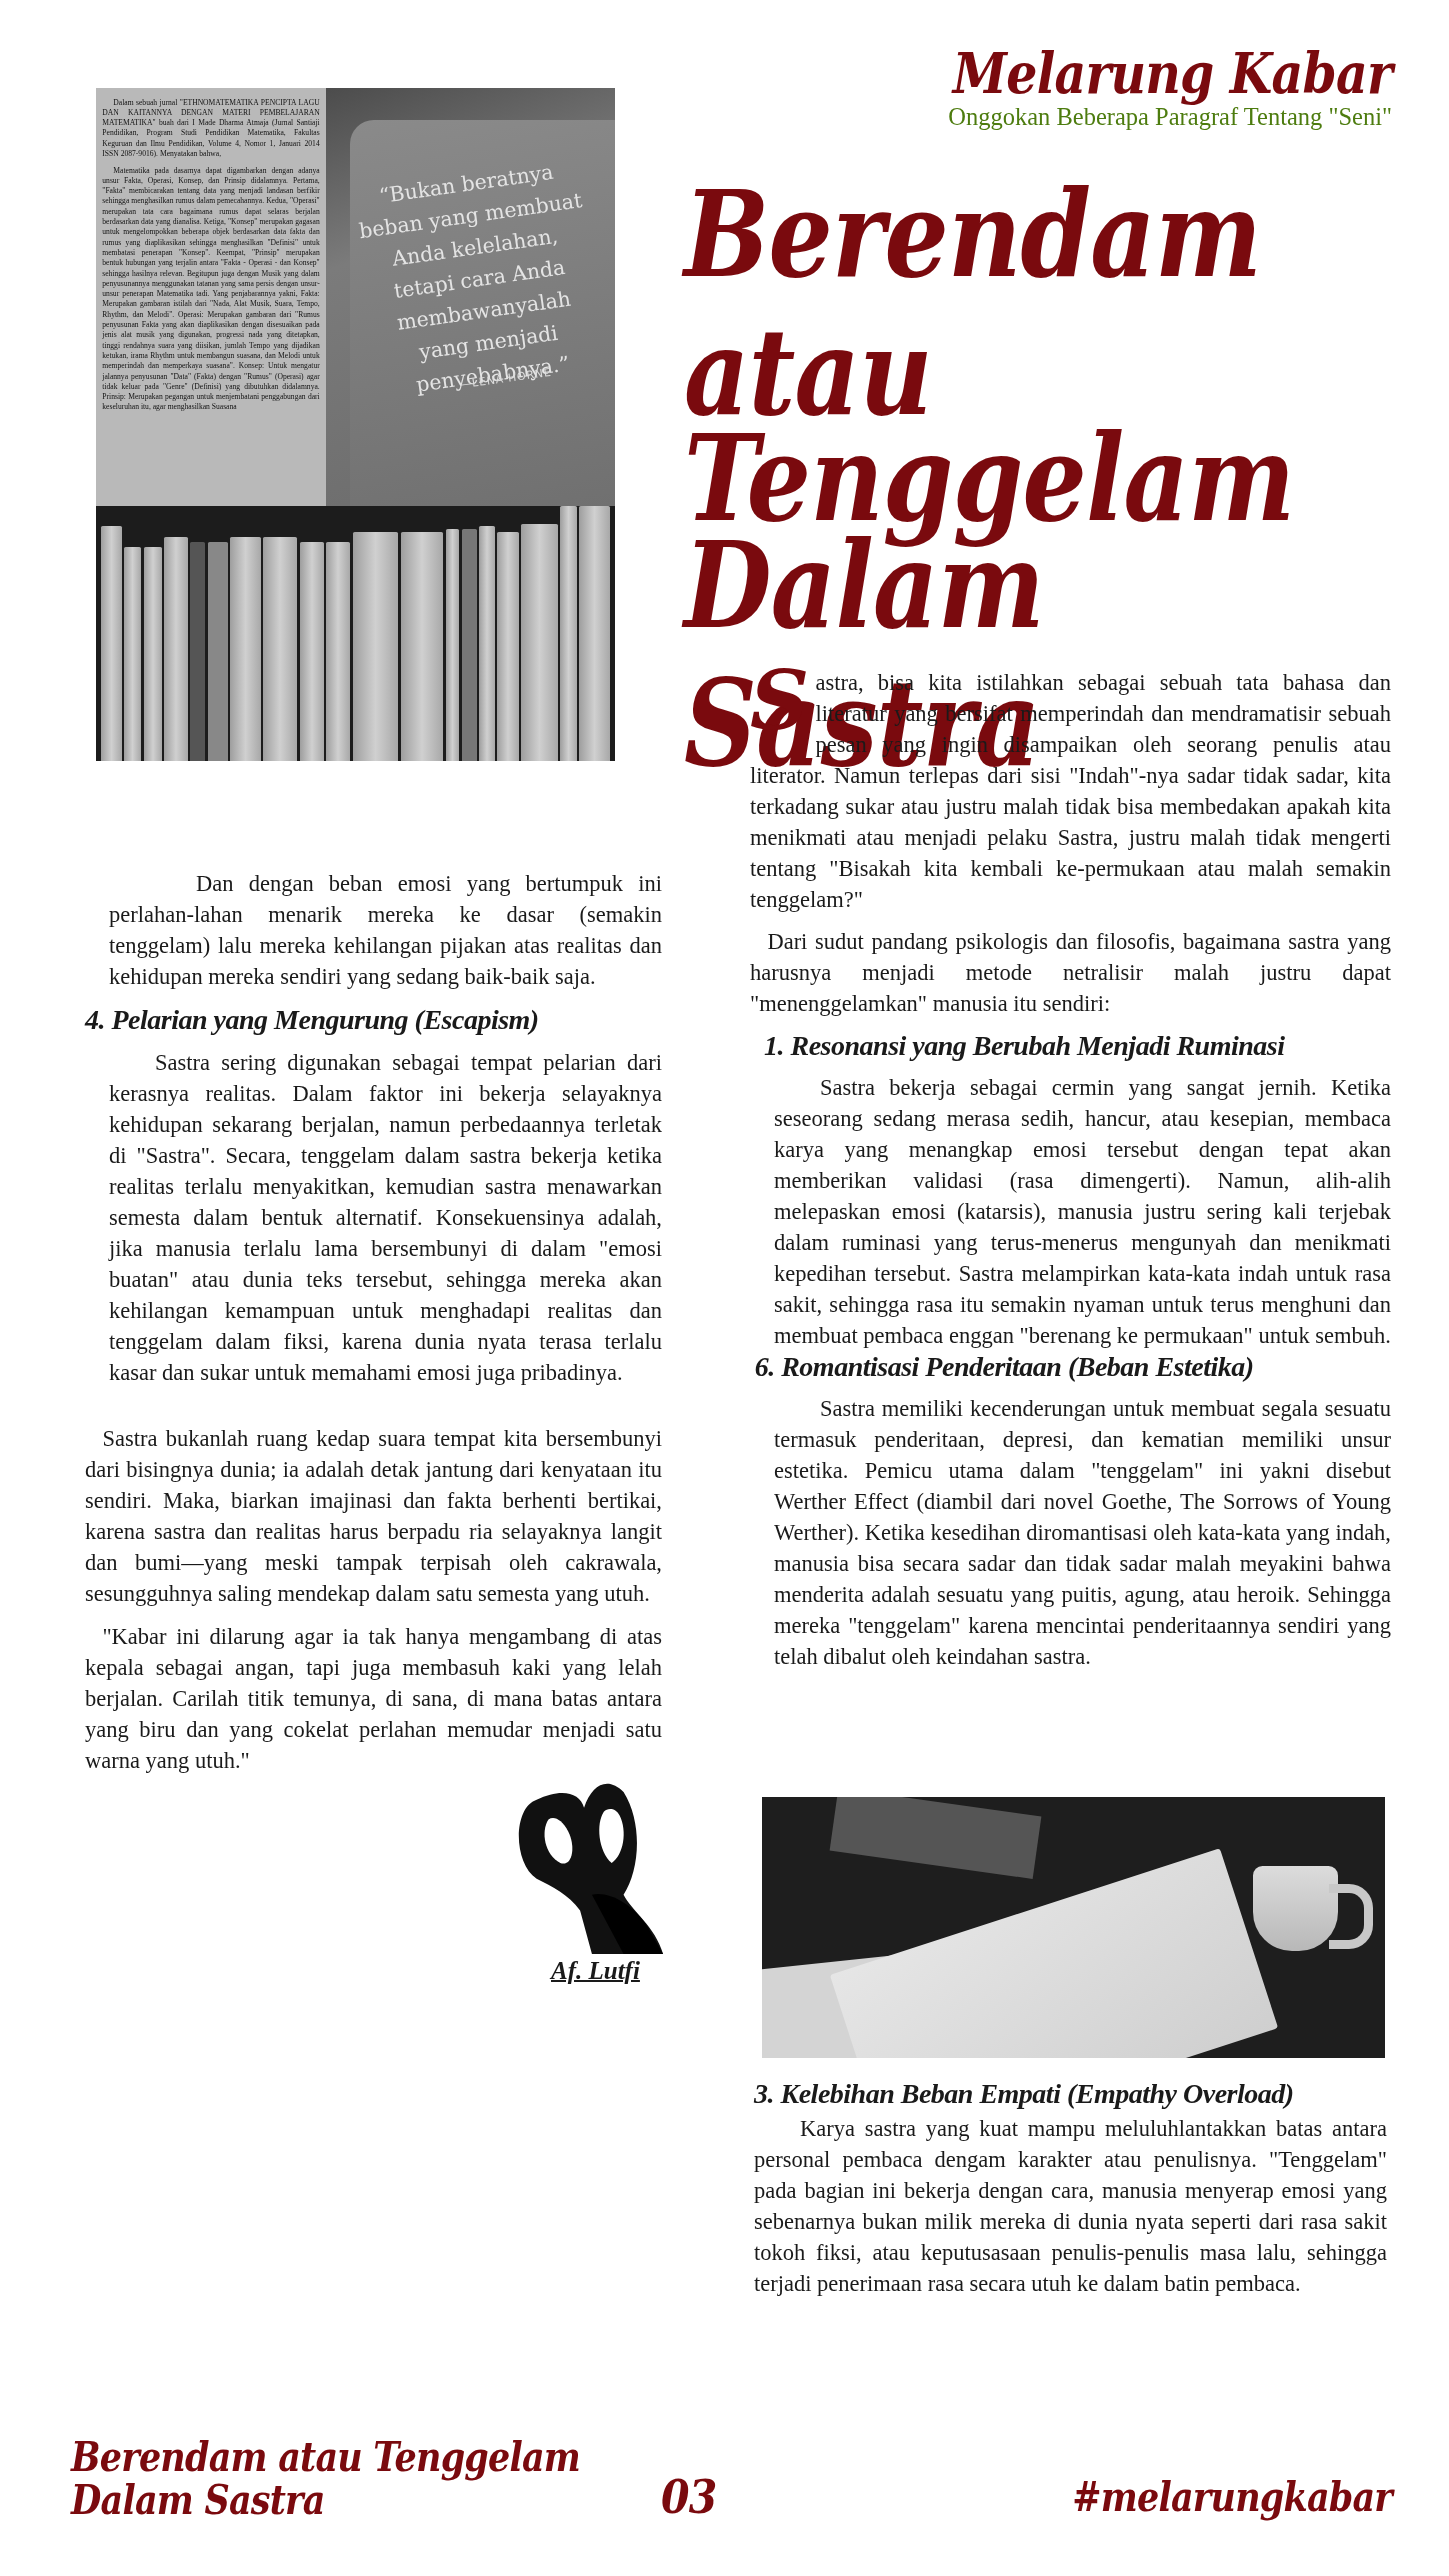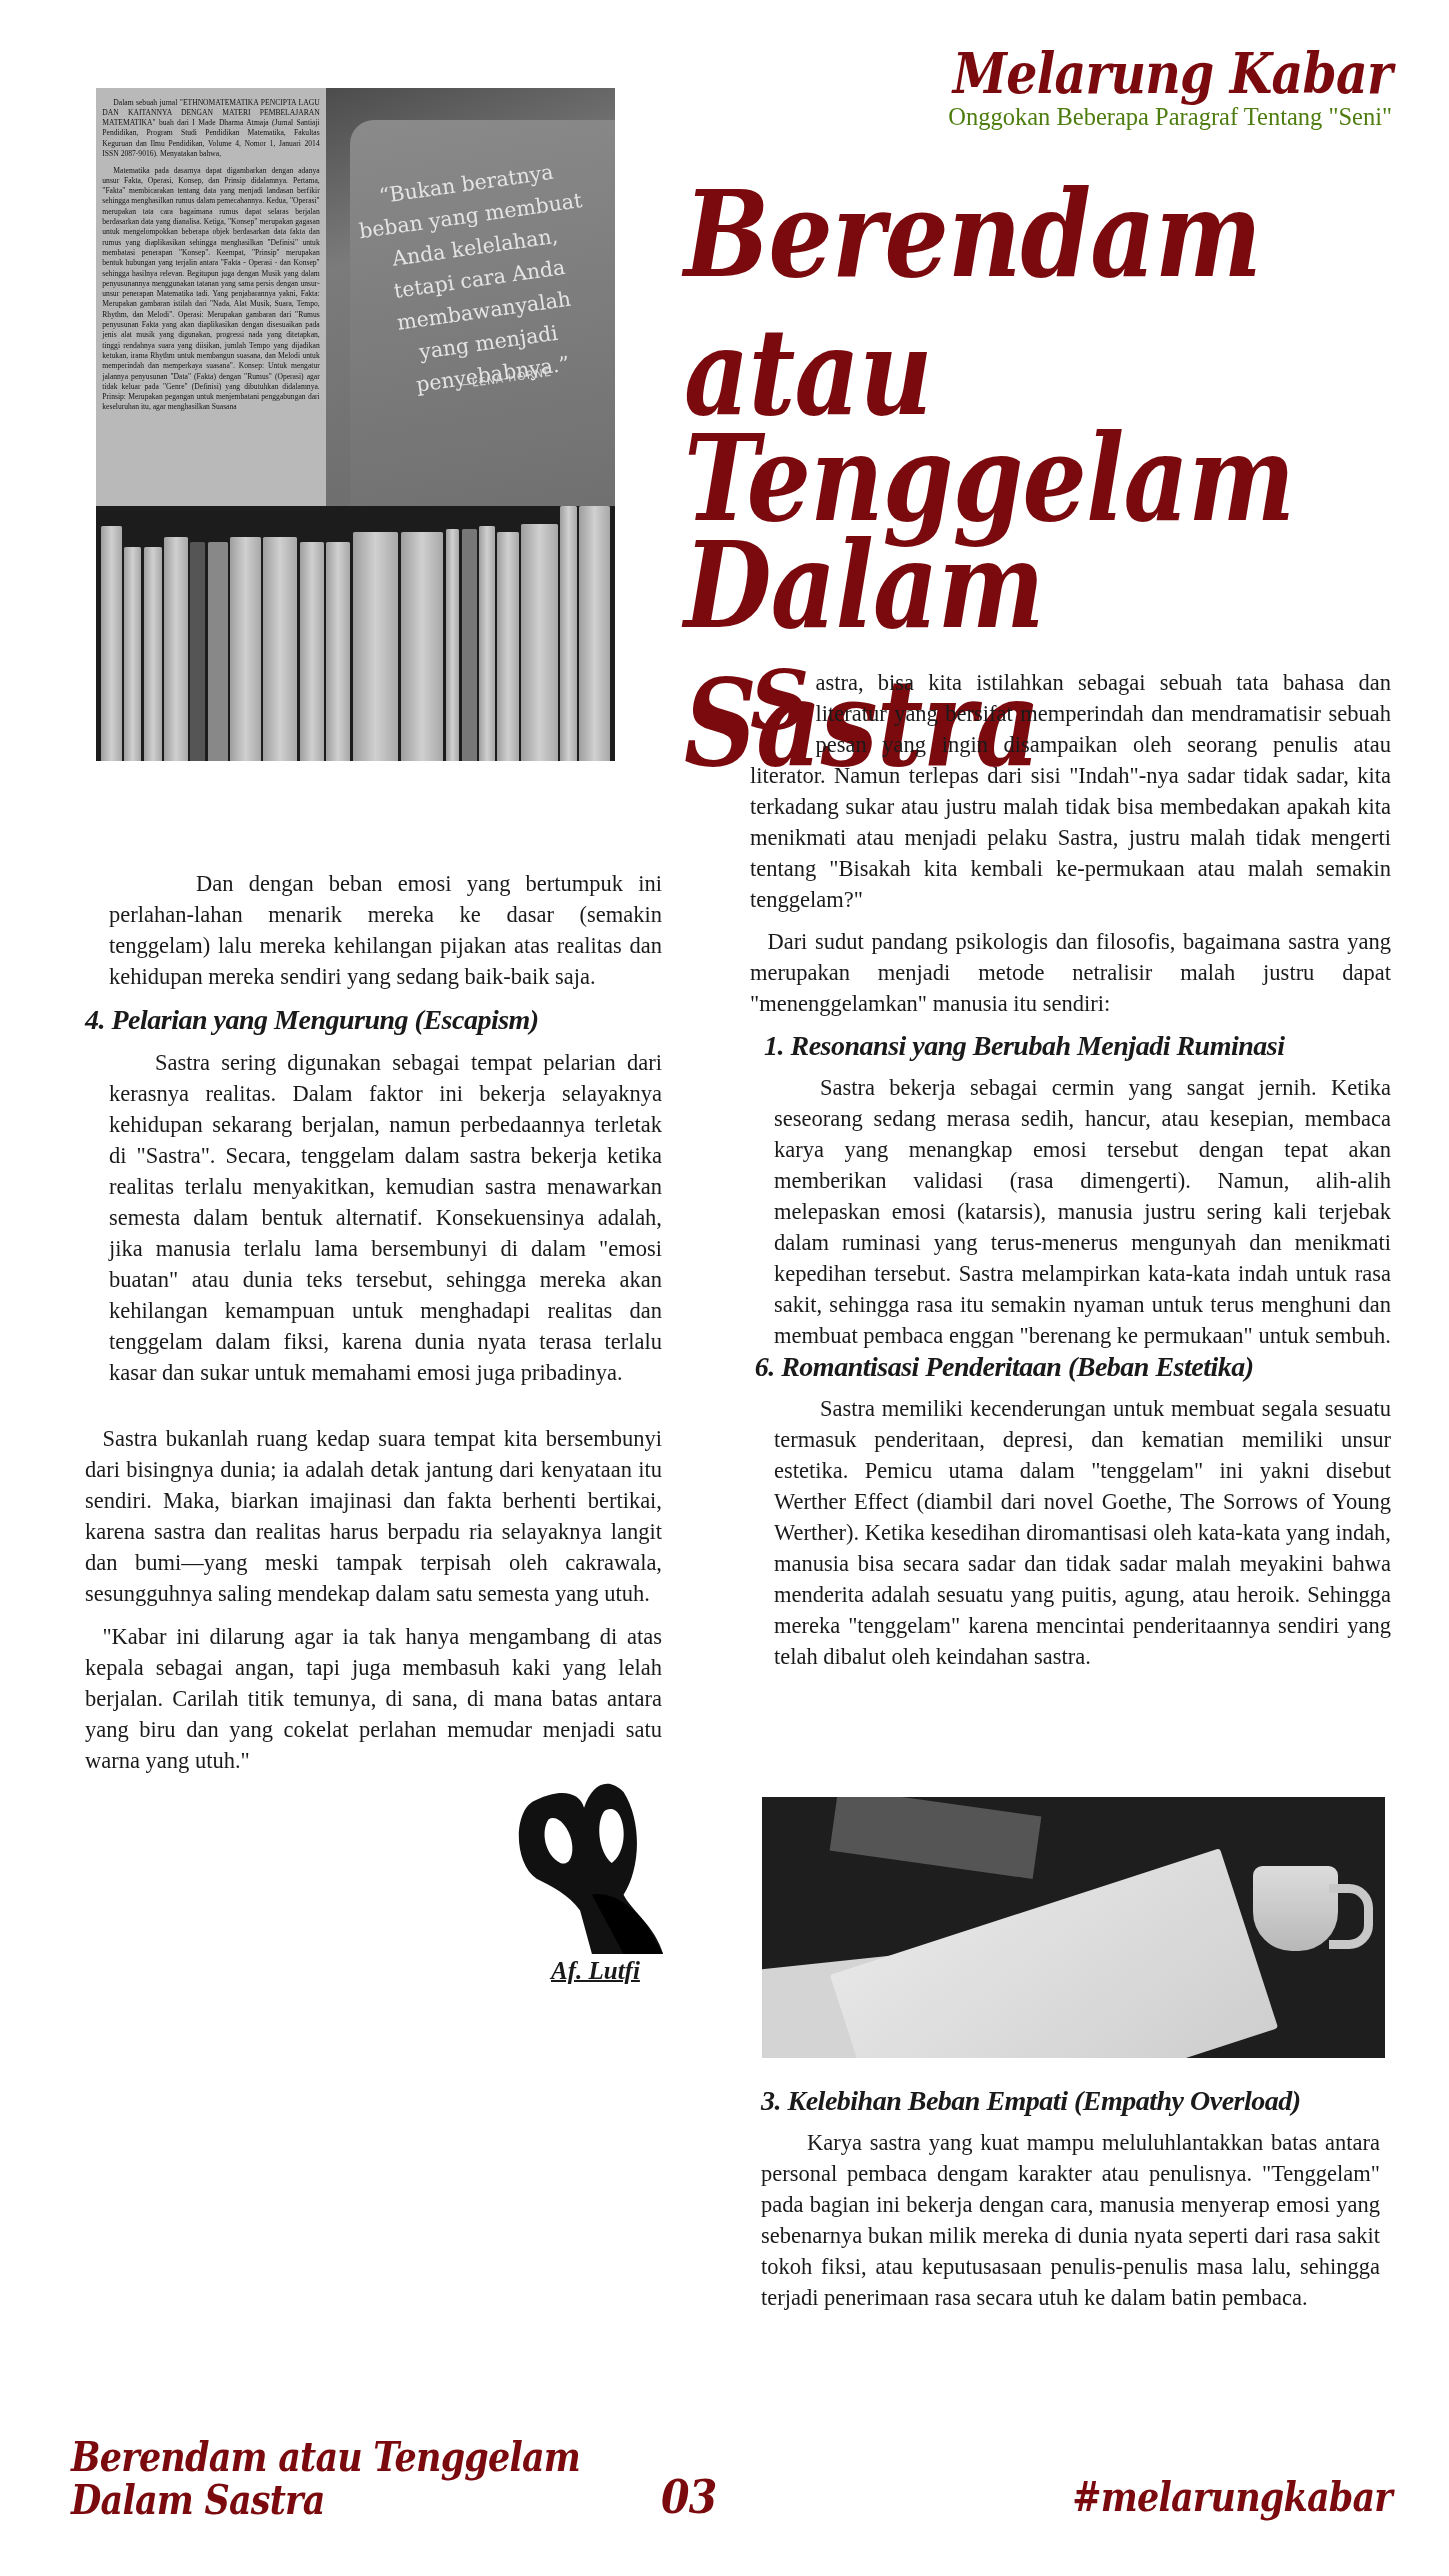--- a/index.html
+++ b/index.html
@@ -47,21 +47,21 @@
   .gap{height:11px;}
 
   .photo2{position:absolute;left:762px;top:1797px;width:623px;height:261px;background:#1e1e1e;overflow:hidden;}
   .photo2 .notebook{position:absolute;left:87px;top:110px;width:410px;height:189px;background:linear-gradient(160deg,#e6e6e6,#cfcfcf);transform:rotate(-18deg);border-radius:3.2px;}
   .photo2 .notebook2{position:absolute;left:-16px;top:166px;width:158px;height:126px;background:#d4d4d4;transform:rotate(-6deg);}
   .photo2 .cup{position:absolute;left:491px;top:69px;width:85px;height:85px;background:linear-gradient(180deg,#dcdcdc,#b8b8b8);border-radius:9.5px 9.5px 39px 39px;}
   .photo2 .handle{position:absolute;left:567px;top:87px;width:35px;height:47px;border:9.5px solid #c8c8c8;border-left:none;border-radius:0 24px 24px 0;}
   .photo2 .magazine{position:absolute;left:71px;top:4.7px;width:205px;height:63px;background:#555;transform:rotate(8deg);}
 
   .rcol3{position:absolute;left:750px;top:2074px;width:641px;font-size:22.5px;line-height:31px;text-align:justify;}
-  .rcol3 p{margin:11px;}
+  .rcol3 p{margin:4px;}
 
   
   .foot-left{position:absolute;left:71px;top:2435px;font-size:35px;line-height:38px;font-style:italic;transform:scaleY(1.15);transform-origin:left top;}
   .foot-page{position:absolute;left:661px;top:2473px;font-size:41px;font-style:italic;transform:scaleY(1.15);}
   .foot-tag{position:absolute;right:57px;top:2473px;font-size:35px;font-style:italic;transform:scaleY(1.15);transform-origin:right top;}
 </style>
 </head>
 <body>
 
 <div class="brand blackletter">Melarung Kabar</div>
@@ -122,21 +122,21 @@
   <path d="M40 30 C10 40 10 110 40 130 C60 140 80 150 95 170 L110 225 L200 225 C190 190 160 170 150 150 C170 120 175 60 150 20 C130 0 110 10 100 40 C95 20 70 15 40 30 Z" fill="#111"></path>
   <path d="M55 55 C45 70 50 100 70 110 C85 115 90 90 80 70 C72 55 62 50 55 55 Z" fill="#fff"></path>
   <path d="M125 45 C115 60 118 95 135 110 C150 100 155 70 145 50 C140 40 130 40 125 45 Z" fill="#fff"></path>
   <path d="M110 150 C130 145 160 160 180 190 L200 225 L150 225 Z" fill="#000"></path>
 </svg>
 <div class="author-name">Af. Lutfi</div>
 
 <div class="rcol">
   <p><span class="dropcap">S</span><span>astra, bisa kita istilahkan sebagai sebuah tata bahasa dan literatur yang bersifat memperindah dan mendramatisir sebuah pesan yang ingin disampaikan oleh seorang penulis atau literator. Namun terlepas dari sisi "Indah"-nya sadar tidak sadar, kita terkadang sukar atau justru malah tidak bisa membedakan apakah kita menikmati atau menjadi pelaku Sastra, justru malah tidak mengerti tentang "Bisakah kita kembali ke-permukaan atau malah semakin tenggelam?"</span></p>
   <div class="gap"></div>
-  <p class="ind3">Dari sudut pandang psikologis dan filosofis, bagaimana sastra yang merupakan menjadi metode netralisir malah justru dapat "menenggelamkan" manusia itu sendiri:</p>
+  <p class="ind3">Dari sudut pandang psikologis dan filosofis, bagaimana sastra yang harusnya menjadi metode netralisir malah justru dapat "menenggelamkan" manusia itu sendiri:</p>
   <div class="gap"></div>
   <p class="subhead" style="padding-left:14px">1. Resonansi yang Berubah Menjadi Ruminasi</p>
   <div class="gap"></div>
   <div class="sub">
     <p class="ind">Sastra bekerja sebagai cermin yang sangat jernih. Ketika seseorang sedang merasa sedih, hancur, atau kesepian, membaca karya yang menangkap emosi tersebut dengan tepat akan memberikan validasi (rasa dimengerti). Namun, alih-alih melepaskan emosi (katarsis), manusia justru sering kali terjebak dalam ruminasi yang terus-menerus mengunyah dan menikmati kepedihan tersebut. Sastra melampirkan kata-kata indah untuk rasa sakit, sehingga rasa itu semakin nyaman untuk terus menghuni dan membuat pembaca enggan "berenang ke permukaan" untuk sembuh.</p>
   </div>
   <p class="subhead" style="padding-left:4.7px">6. Romantisasi Penderitaan (Beban Estetika)</p>
   <div class="gap"></div>
   <div class="sub">
     <p class="ind">Sastra memiliki kecenderungan untuk membuat segala sesuatu termasuk penderitaan, depresi, dan kematian memiliki unsur estetika. Pemicu utama dalam "tenggelam" ini yakni disebut Werther Effect (diambil dari novel Goethe, The Sorrows of Young Werther). Ketika kesedihan diromantisasi oleh kata-kata yang indah, manusia bisa secara sadar dan tidak sadar malah meyakini bahwa menderita adalah sesuatu yang puitis, agung, atau heroik. Sehingga mereka "tenggelam" karena mencintai penderitaannya sendiri yang telah dibalut oleh keindahan sastra.</p>

